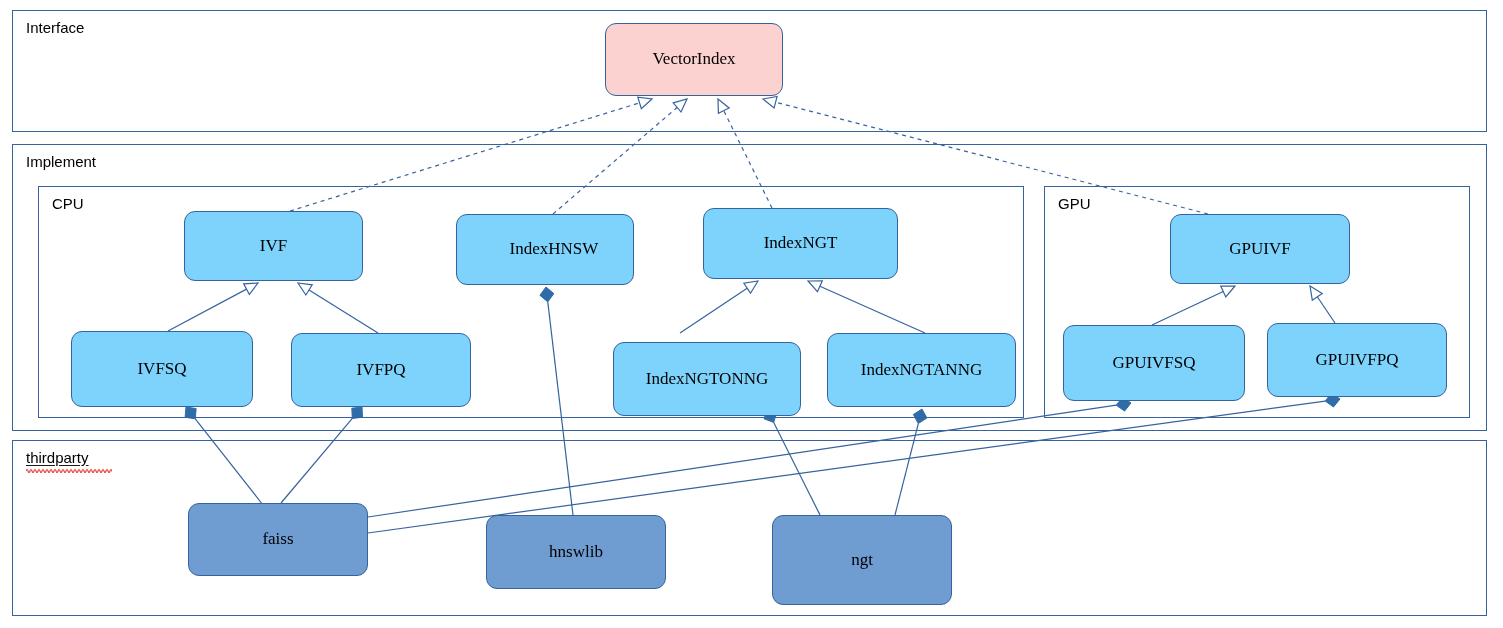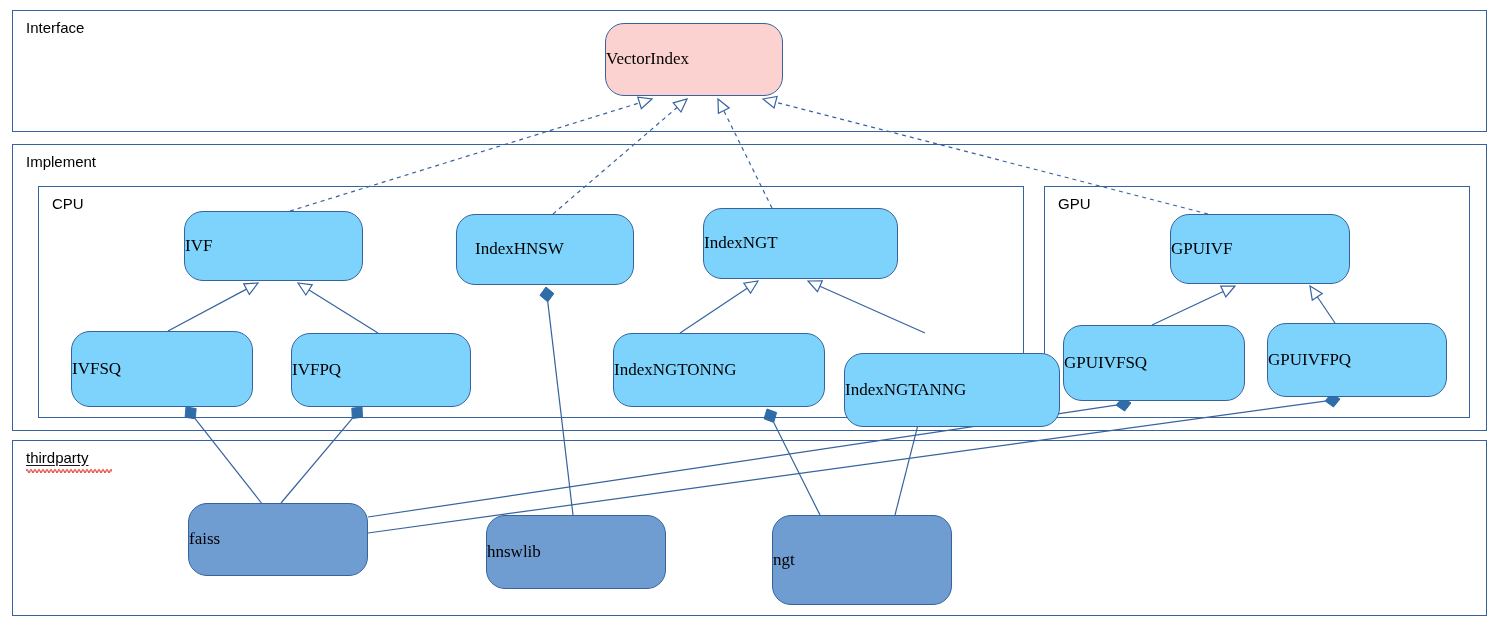--- a/index.html
+++ b/index.html
@@ -7,22 +7,22 @@
        font-family:"Liberation Sans",sans-serif;}
   #stage{position:absolute;left:0;top:0;width:1503px;height:628px;}
   svg.layer{position:absolute;left:0;top:0;width:1503px;height:628px;}
   #edges{z-index:1;}
   .frame{position:absolute;border:1px solid #36639E;background:transparent;z-index:2;box-sizing:border-box;}
   .frame-label{position:absolute;z-index:3;font-family:"Liberation Sans",sans-serif;
                font-size:15px;color:#000000;white-space:nowrap;}
   .frame-label.spell{ text-decoration:underline; text-decoration-color:#1a1a1a;
       text-underline-offset:2px;}
   .squig{position:absolute;z-index:4;}
-  .node{position:absolute;z-index:5;border:1px solid #36639E;border-radius:19px;
-        display:flex;align-items:center;justify-content:flex-start;box-sizing:border-box;
+  .node{position:absolute;z-index:5;border:1px solid #36639E;border-radius:11px;
+        display:flex;align-items:center;justify-content:center;box-sizing:border-box;
         font-family:"Liberation Serif",serif;font-size:17px;color:#000000;
         text-align:center;line-height:1.1;}
   .node.green{background:#7dd3fc;}
   .node.blue{background:#6F9DD2;}
   .node.pink{background:#FBD2D0;}
 </style>
 </head>
 <body>
 
 <div id="stage">
@@ -125,24 +125,24 @@
       </div>
       <div class="node green" style="left: 703px; top: 208px; width: 195px; height: 71px; border-color: rgb(54, 99, 158);">
         <span>IndexNGT</span>
       </div>
       <div class="node green" style="left: 71px; top: 331px; width: 182px; height: 76px; border-color: rgb(54, 99, 158);">
         <span>IVFSQ</span>
       </div>
       <div class="node green" style="left: 291px; top: 333px; width: 180px; height: 74px; border-color: rgb(54, 99, 158);">
         <span>IVFPQ</span>
       </div>
-      <div class="node green" style="left: 613px; top: 333px; width: 212px; height: 74px; border-color: rgb(54, 99, 158);">
+      <div class="node green" style="left: 613px; top: 342px; width: 188px; height: 74px; border-color: rgb(54, 99, 158);">
         <span>IndexNGTONNG</span>
       </div>
-      <div class="node green" style="left: 844px; top: 333px; width: 216px; height: 74px; border-color: rgb(54, 99, 158); margin-top: 20px;">
+      <div class="node green" style="left: 827px; top: 333px; width: 189px; height: 74px; border-color: rgb(54, 99, 158);">
         <span>IndexNGTANNG</span>
       </div>
       <div class="node green" style="left: 1170px; top: 214px; width: 180px; height: 70px; border-color: rgb(54, 99, 158);">
         <span>GPUIVF</span>
       </div>
       <div class="node green" style="left: 1063px; top: 325px; width: 182px; height: 76px; border-color: rgb(54, 99, 158);">
         <span>GPUIVFSQ</span>
       </div>
       <div class="node green" style="left: 1267px; top: 323px; width: 180px; height: 74px; border-color: rgb(54, 99, 158);">
         <span>GPUIVFPQ</span>

